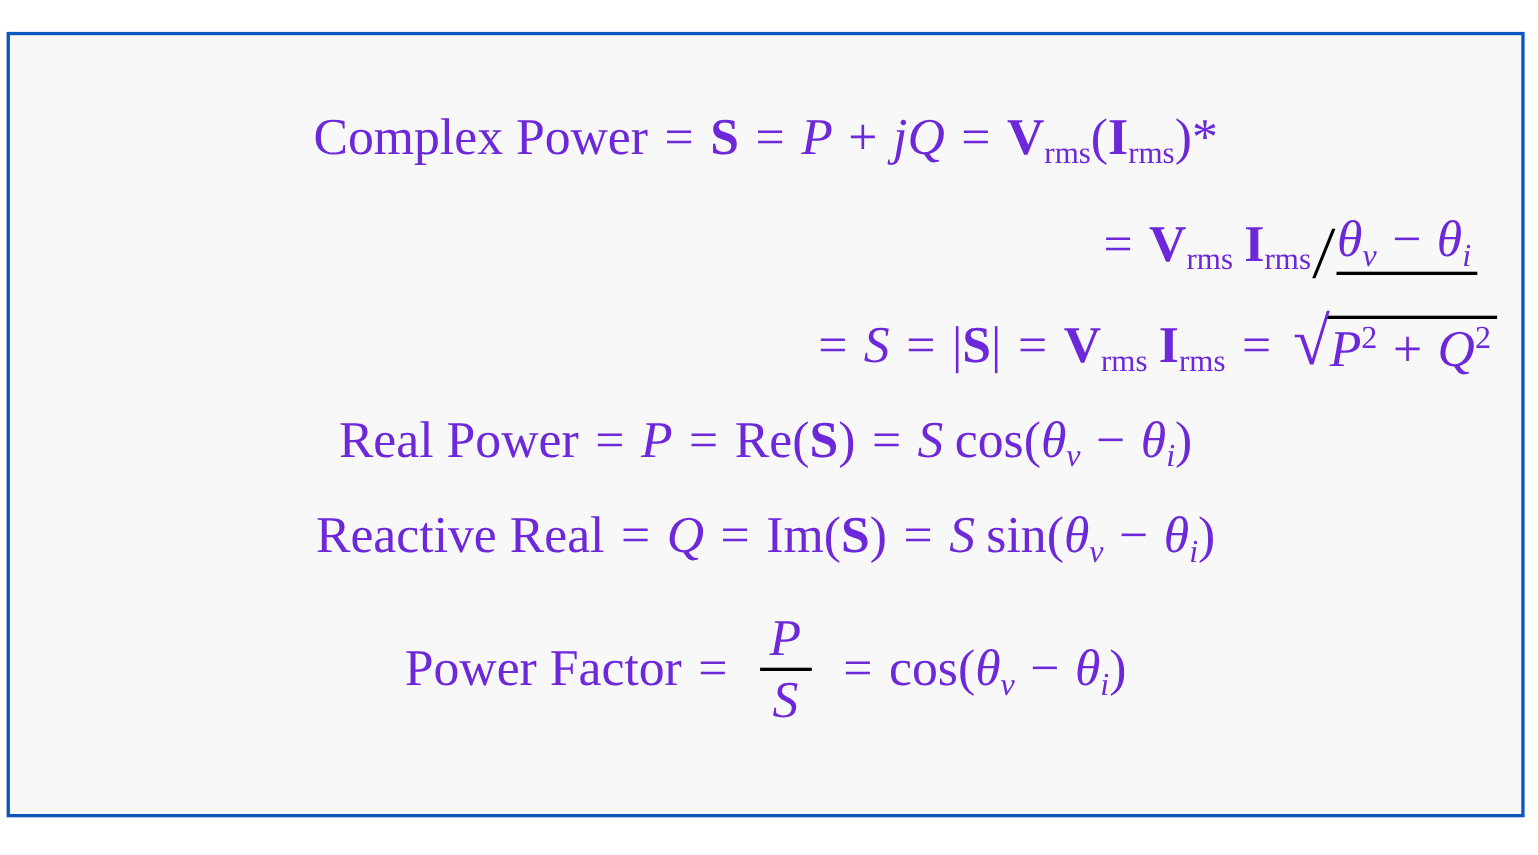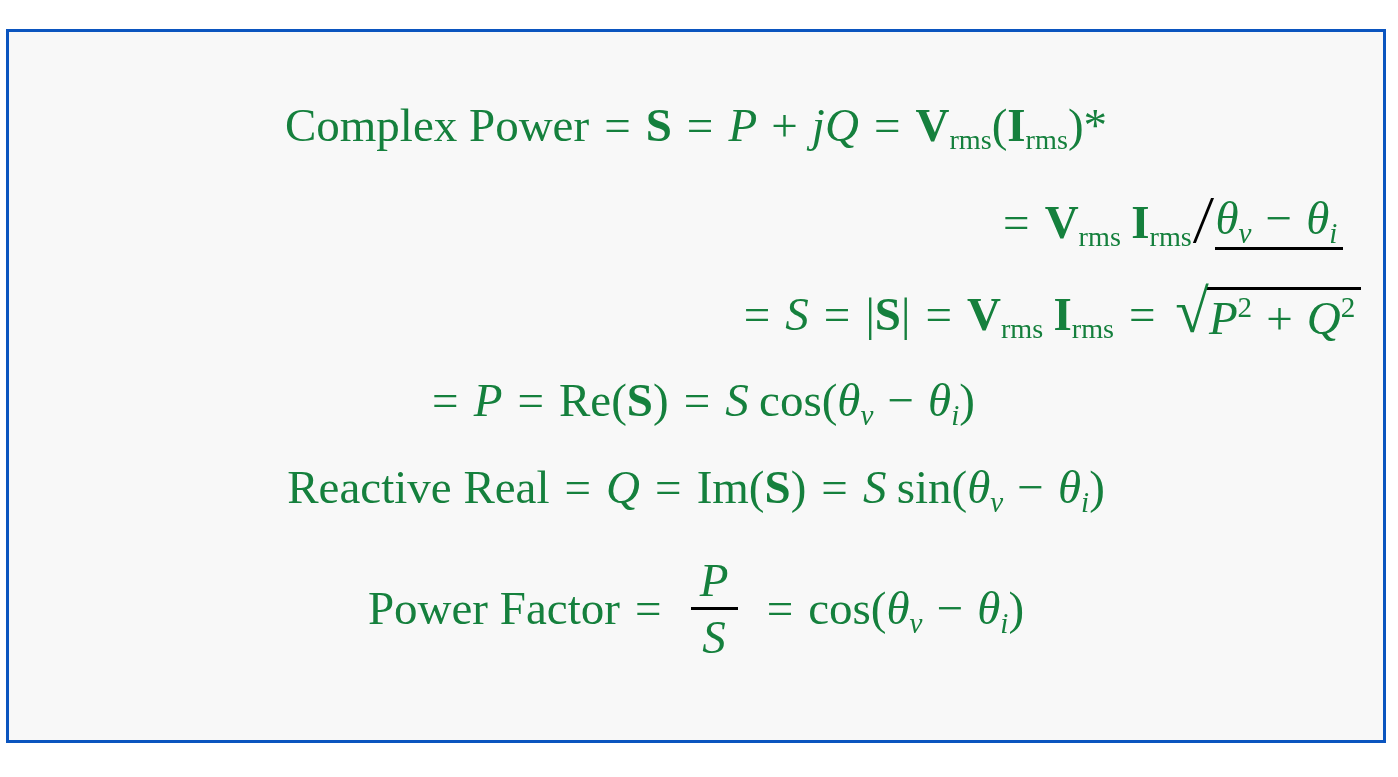--- a/index.html
+++ b/index.html
@@ -24,21 +24,21 @@
     border: 3px solid #0b55bf;
     box-sizing: border-box;
   }
 
   .equations {
     position: absolute;
     left: 0;
     top: 0;
     width: 100%;
     height: 100%;
-    color: #15803d;
+    color: #6d28d9;
     font-size: 47px;
     line-height: 1;
   }
 
   .eq-line {
     position: absolute;
     white-space: nowrap;
     display: flex;
     align-items: center;
   }
@@ -78,20 +78,21 @@
   sup.pw {
     font-size: 0.62em;
     font-style: normal;
     vertical-align: 0.58em;
     line-height: 0;
   }
 
   
   .angle {
     display: inline-flex;
+    align-items: flex-end;
     position: relative;
     margin-left: 0.02em;
   }
   .angle .slash {
     display: inline-block;
     width: 0.40em;
     height: 0.95em;
     border-left: 3px solid #000;
     transform: skewX(-22deg);
     transform-origin: bottom left;
@@ -194,20 +195,21 @@
       <span class="eq">=</span>
       <span class="sqrt">
         <span class="radical">√</span>
         <span class="radicand">
           <span class="it"><span>P</span><sup class="pw">2</sup></span><span class="op">+</span><span class="it"><span>Q</span><sup class="pw">2</sup></span>
         </span>
       </span>
     </div>
 
     <div class="eq-line line4">
+      <span class="lbl">Real Power</span>
       <span class="eq">=</span>
       <span class="it">P</span>
       <span class="eq">=</span>
       <span class="rm">Re(</span>
         <span class="bd">S</span>
         <span class="rm">)</span>
       <span class="eq">=</span>
       <span class="it">S</span>
         <span class="sp"></span>
         <span class="rm">cos(</span>

